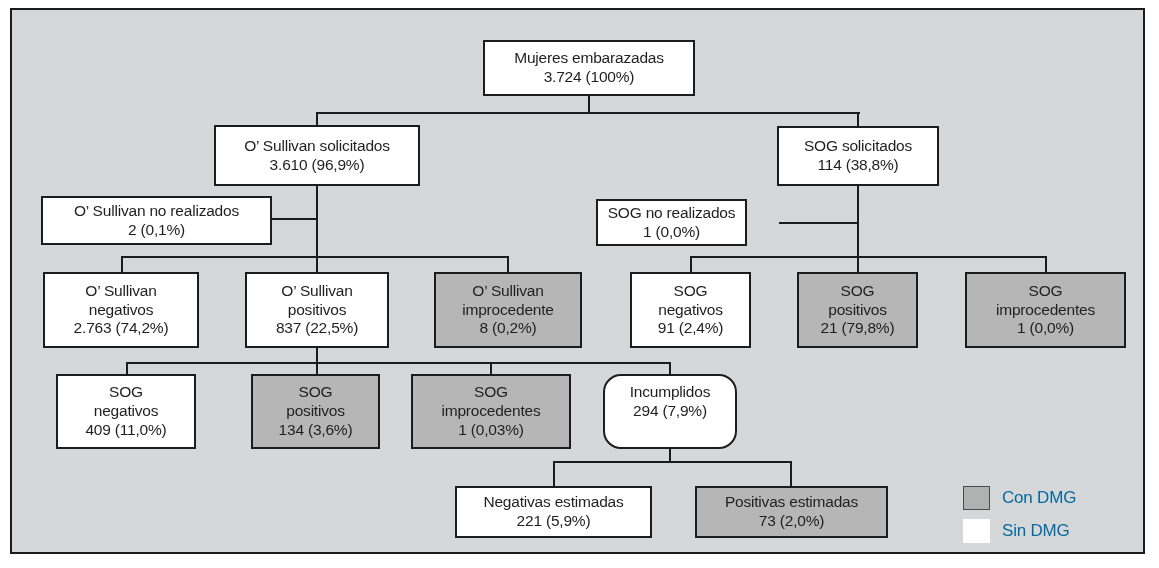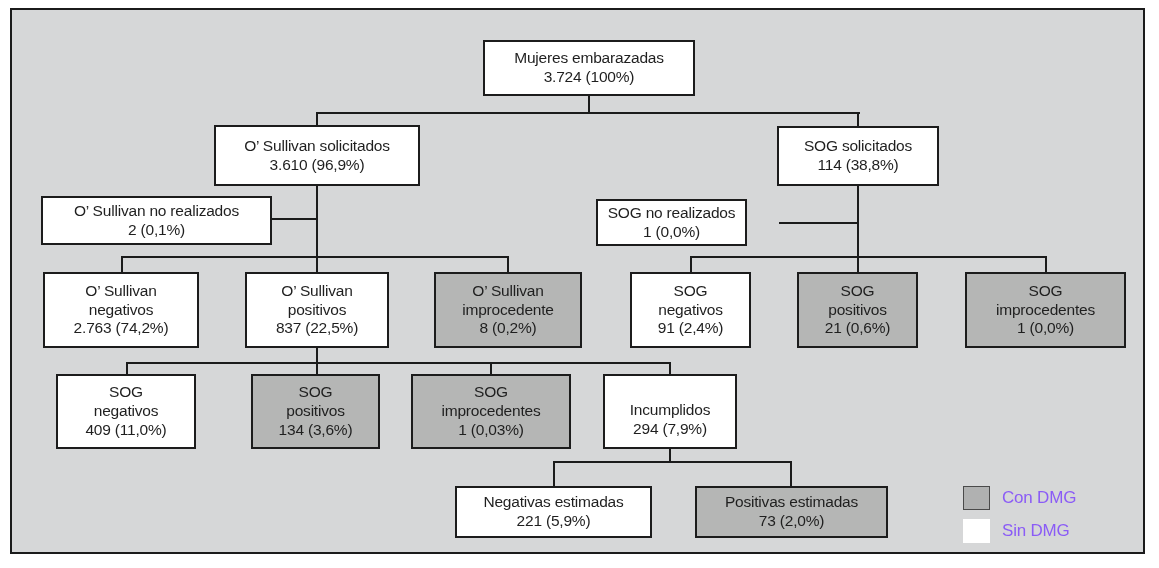--- a/index.html
+++ b/index.html
@@ -4,30 +4,30 @@
 <style>
   html,body{margin:0;padding:0;}
   body{background:#ffffff;font-family:"Liberation Sans", sans-serif;}
   .canvas{position:relative;width:1159px;height:568px;background:#ffffff;overflow:hidden;}
   .frame{position:absolute;left:10px;top:8px;width:1135px;height:546px;
          background:#d6d7d8;border:2px solid #1b1b1b;box-sizing:border-box;}
   .node{position:absolute;box-sizing:border-box;background:#ffffff;border:2px solid #1c1c1c;
         display:flex;flex-direction:column;align-items:center;justify-content:center;
         text-align:center;font-size:15.5px;line-height:1.22;color:#1f1f1f;letter-spacing:-0.2px;}
   .node.gray{background:#b5b6b5;}
-  .node.top{justify-content:flex-start;padding-top:25px;}
+  .node.top{justify-content:flex-start;padding-top:7px;border-radius:18px;}
   .line{position:absolute;background:#1b1b1b;}
   .line.h{height:2px;}
   .line.v{width:2px;}
   .legend{position:absolute;left:963px;top:486px;display:flex;flex-direction:column;gap:9px;}
   .legend-row{display:flex;align-items:center;gap:12px;}
   .swatch{width:27px;height:24px;box-sizing:border-box;}
   .swatch.con{background:#b0b1b1;border:1px solid #4a4a4a;}
   .swatch.sin{background:#ffffff;}
-  .legend-label{font-size:17px;color:#8b5cf6;letter-spacing:-0.2px;text-align:right;}
+  .legend-label{font-size:17px;color:#0369a1;letter-spacing:-0.2px;text-align:right;}
 </style>
 </head>
 <body>
 
 <div class="canvas">
   <div class="frame"></div>
 
   <div class="line v" style="left:588px;top:90px;height:22px"></div>
   <div class="line h" style="left:316px;top:112px;width:544px"></div>
   <div class="line v" style="left:316px;top:112px;height:13px"></div>
@@ -101,21 +101,21 @@
 
   <div class="node" style="left:630px;top:272px;width:121px;height:76px">
     <span>SOG</span>
     <span>negativos</span>
     <span>91 (2,4%)</span>
   </div>
 
   <div class="node gray" style="left:797px;top:272px;width:121px;height:76px">
     <span>SOG</span>
     <span>positivos</span>
-    <span>21 (0,6%)</span>
+    <span>21 (79,8%)</span>
   </div>
 
   <div class="node gray" style="left:965px;top:272px;width:161px;height:76px">
     <span>SOG</span>
     <span>improcedentes</span>
     <span>1 (0,0%)</span>
   </div>
 
   <div class="node" style="left:56px;top:374px;width:140px;height:75px">
     <span>SOG</span>

